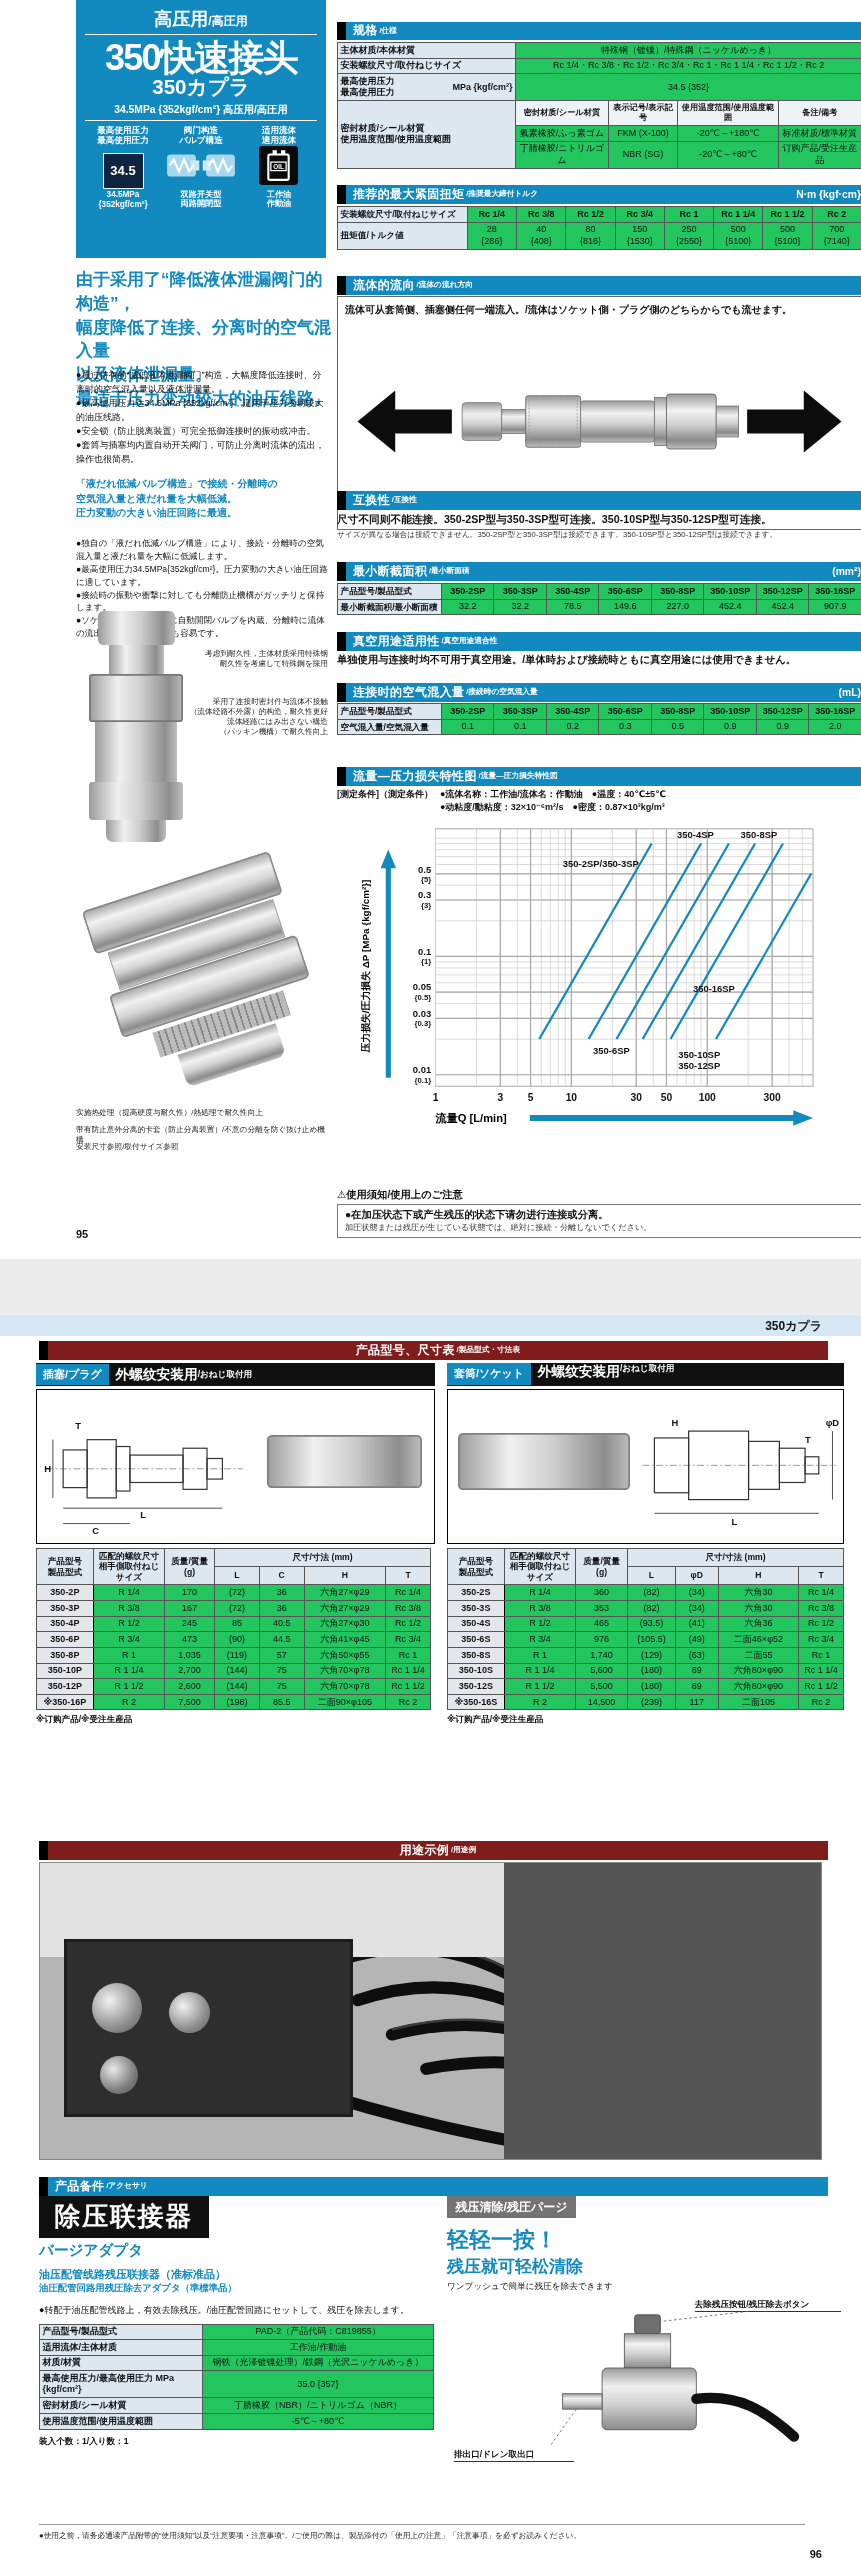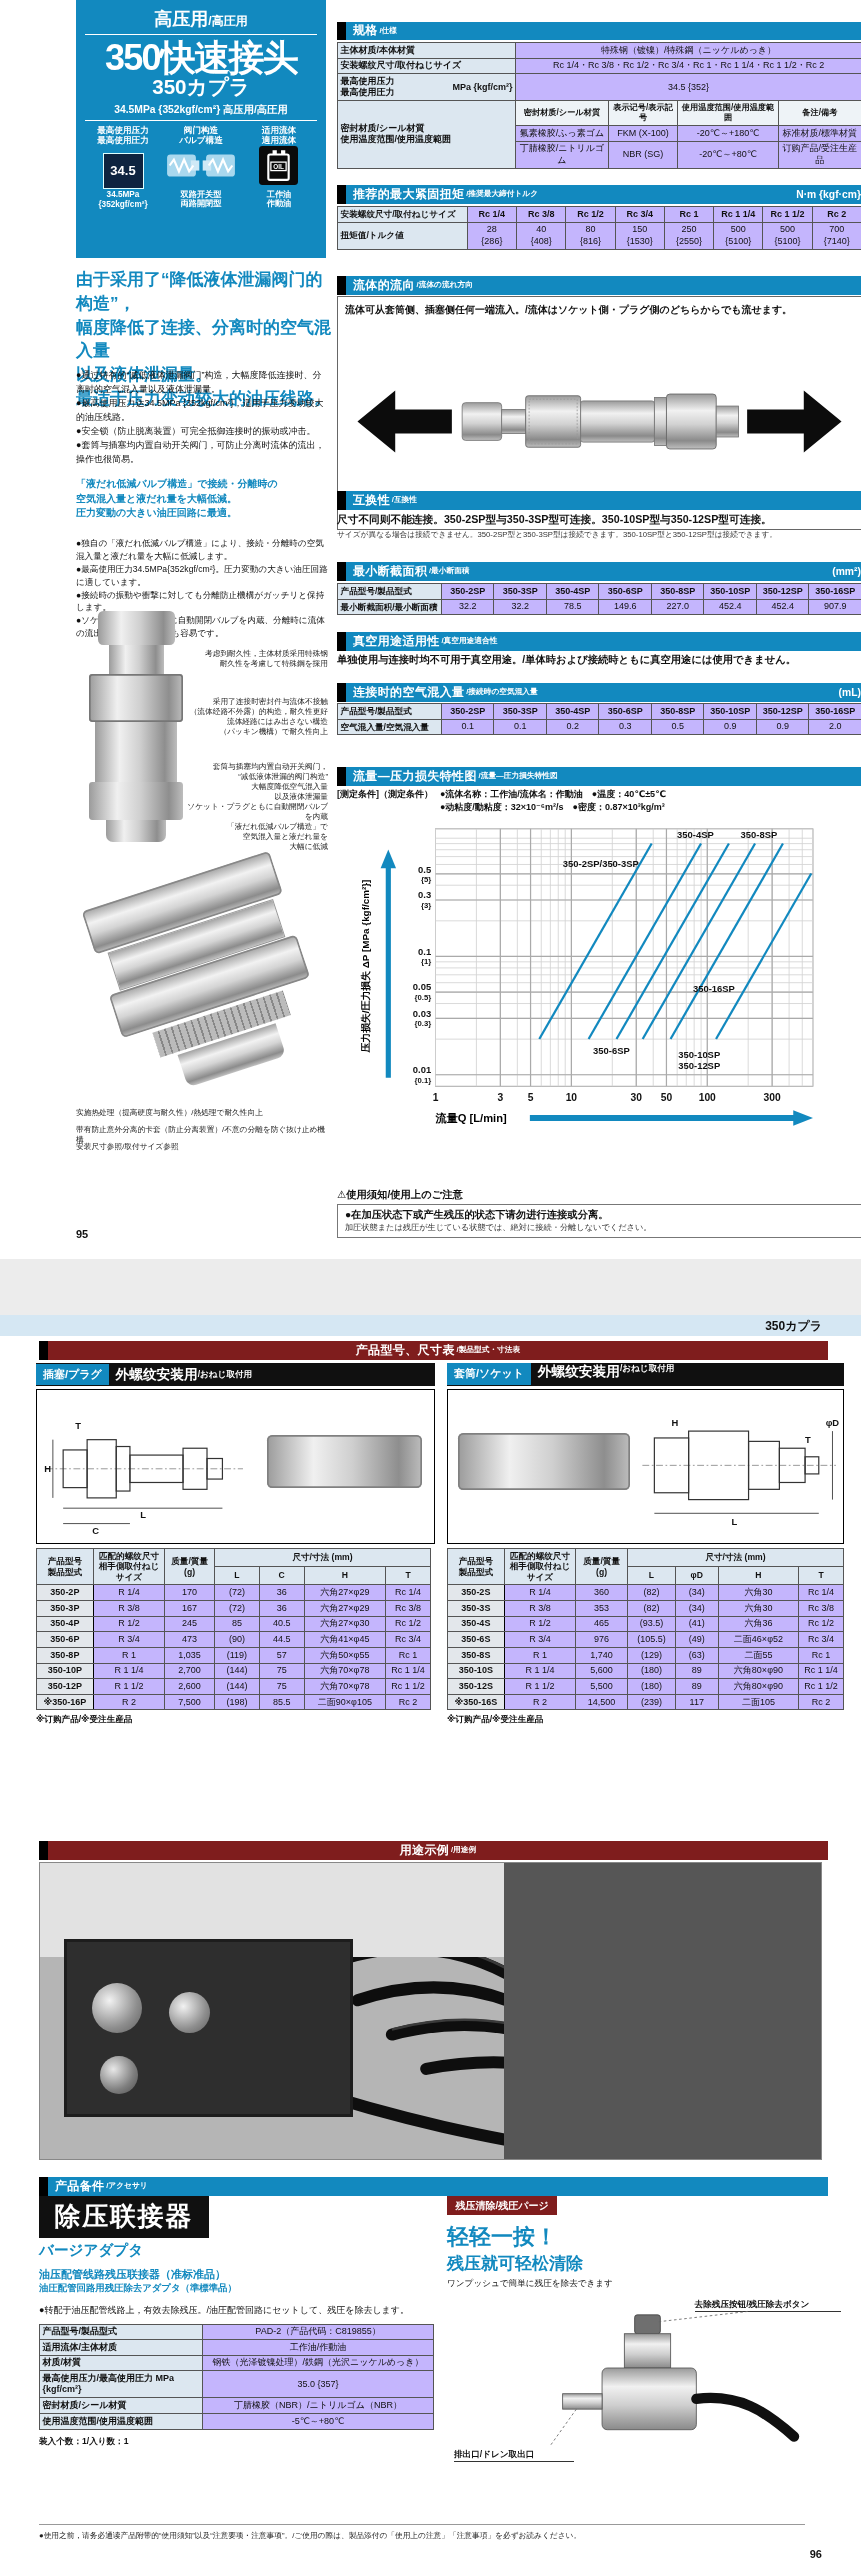--- a/index.html
+++ b/index.html
@@ -8,21 +8,21 @@
   .abs{position:absolute;}
   .blue{color:#1289bf;}
   
   .bar{display:flex;align-items:center;background:#1289bf;color:#fff;font-weight:bold;
        border-left:9.4px solid #000;padding:1.7px 6.9px;height:15.5px;}
   .bar .big{font-size:12px;letter-spacing:0.4px;}
   .bar .small{font-size:7.7px;margin-left:1.7px;}
   .bar .unit{margin-left:auto;font-size:10.3px;}
   .bar-black{background:#7f1d1d;justify-content:center;}
   
-  table{border-collapse:collapse;background:#c4b5fd;}
+  table{border-collapse:collapse;background:#22c55e;}
   .t{border:1.7px solid #000;}
   .t td,.t th{border:0.9px solid #555;font-size:9px;padding:1.7px 2.6px;text-align:center;
               white-space:pre-line;line-height:1.25;}
   .t th{background:#dce7f0;font-weight:bold;font-size:8.6px;}
   .lblcol td:first-child{background:#dce7f0;text-align:left;font-weight:bold;font-size:8.6px;}
   .boldrow1 tr:first-child td{font-weight:bold;}
   .modelcol tbody td:first-child{background:#e3e7eb;font-weight:bold;border-right:1.7px solid #000;}
   .spec td.lbl{background:#dce7f0;text-align:left;font-weight:bold;font-size:9px;}
   .spec td.sh{background:#eef3f7;font-weight:bold;font-size:8.2px;}
   
@@ -127,28 +127,20 @@
       <div class="metal" style="width:94px;height:38px;margin:0 auto;border-radius:3.4px;"></div>
       <div class="metal" style="width:60px;height:22px;margin:0 auto;border-radius:0 0 6.9px 6.9px;"></div>
     </div>
 
     <div class="abs annot" style="left:108px;top:649px;width:144px;text-align:right;">考虑到耐久性，主体材质采用特殊钢
 耐久性を考慮して特殊鋼を採用</div>
     <div class="abs annot" style="left:108px;top:697px;width:144px;text-align:right;">采用了连接时密封件与流体不接触
 （流体经路不外露）的构造，耐久性更好
 流体経路にはみ出さない構造
 （パッキン機構）で耐久性向上</div>
-    <div class="abs annot" style="left:108px;top:762px;width:144px;text-align:right;">套筒与插塞均内置自动开关阀门，
-“减低液体泄漏的阀门构造”
-大幅度降低空气混入量
-以及液体泄漏量
-ソケット・プラグともに自動開閉バルブを内蔵
-「液だれ低減バルブ構造」で
-空気混入量と液だれ量を
-大幅に低減</div>
 
     <div class="abs" style="left:34px;top:876px;width:197px;height:215px;transform:rotate(-18deg);">
       <div class="metalv" style="width:197px;height:45px;border-radius:5.2px;box-shadow:inset 0 0 0 1.7px #888;"></div>
       <div class="metalv" style="width:172px;height:38px;margin:1.7px auto;border:0.9px solid #999;"></div>
       <div class="metalv" style="width:197px;height:45px;border-radius:5.2px;box-shadow:inset 0 0 0 1.7px #888;"></div>
       <div style="width:137px;height:26px;margin:3.4px auto;background:repeating-linear-gradient(90deg,#bbb 0 5.2px,#888 5.2px 6.9px);"></div>
       <div class="metalv" style="width:103px;height:34px;margin:0 auto;border-radius:0 0 8.6px 8.6px;"></div>
     </div>
 
     <div class="abs annot" style="left:0;top:1108px;width:253px;">实施热处理（提高硬度与耐久性）/熱処理で耐久性向上</div>
@@ -780,21 +772,21 @@
           <tr>
             <td class="lbl">使用温度范围/使用温度範囲</td>
             <td>-5℃～+80℃</td>
           </tr>
         </tbody>
     </table>
     <div class="note" style="margin-top:6.9px;">装入个数：1/入り数：1</div>
   </div>
 
   <div class="abs" style="left:447px;top:881px;width:397px;height:309px;">
-    <div style="background:#7f1d1d;color:#fff;display:inline-block;font-weight:bold;font-size:10px;padding:2.6px 8.6px;">残压清除/残圧パージ</div>
+    <div style="background:#737373;color:#fff;display:inline-block;font-weight:bold;font-size:12px;padding:2.6px 8.6px;">残压清除/残圧パージ</div>
     <div class="blue" style="font-weight:bold;font-size:22px;margin-top:6.9px;">轻轻一按！</div>
     <div class="blue" style="font-weight:bold;font-size:17px;">残压就可轻松清除</div>
     <div style="font-size:8.6px;margin-top:3.4px;">ワンプッシュで簡単に残圧を除去できます</div>
     <div class="abs" style="right:3.4px;top:103px;width:146px;font-size:8.6px;font-weight:bold;border-bottom:0.9px solid #333;">去除残压按钮/残圧除去ボタン</div>
     <svg class="abs" style="left:52px;top:112px;" width="309" height="180" viewBox="0 0 360 210">
       <defs>
         <linearGradient id="met2" x1="0" y1="0" x2="0" y2="1">
           <stop offset="0" stop-color="#9a9a9a"></stop>
             <stop offset="0.3" stop-color="#f1f1f1"></stop>
           <stop offset="0.6" stop-color="#cfcfcf"></stop>

